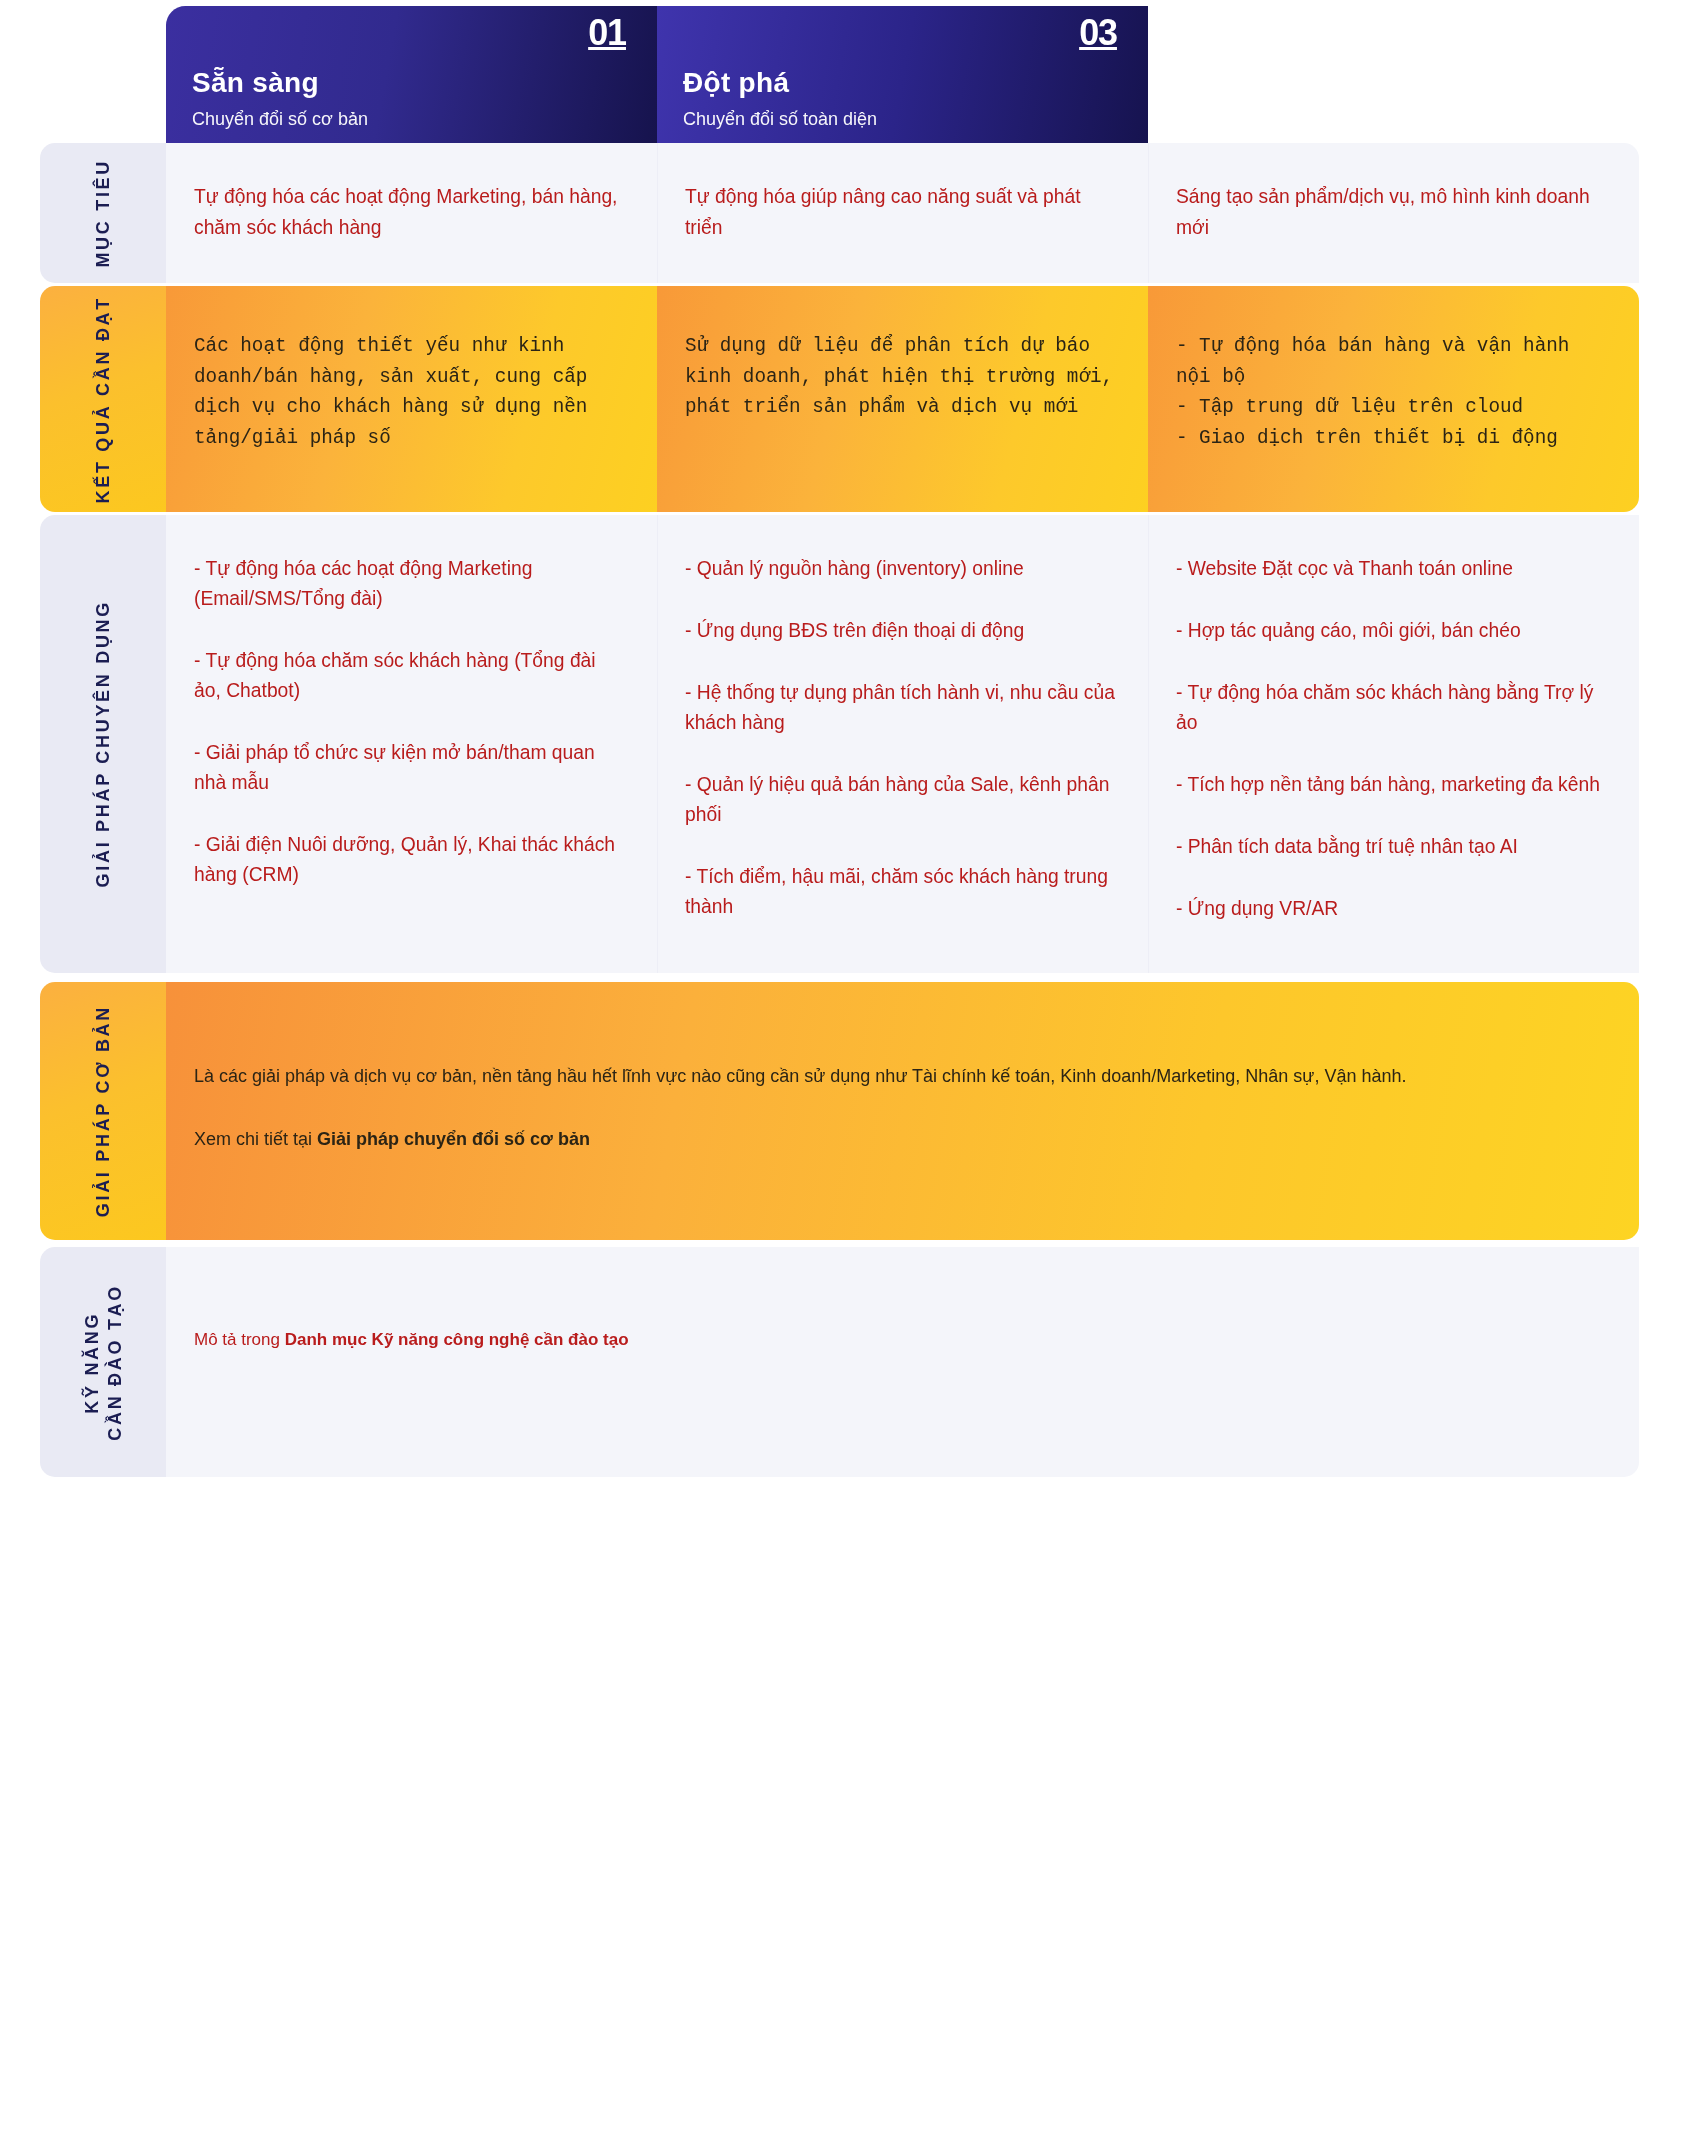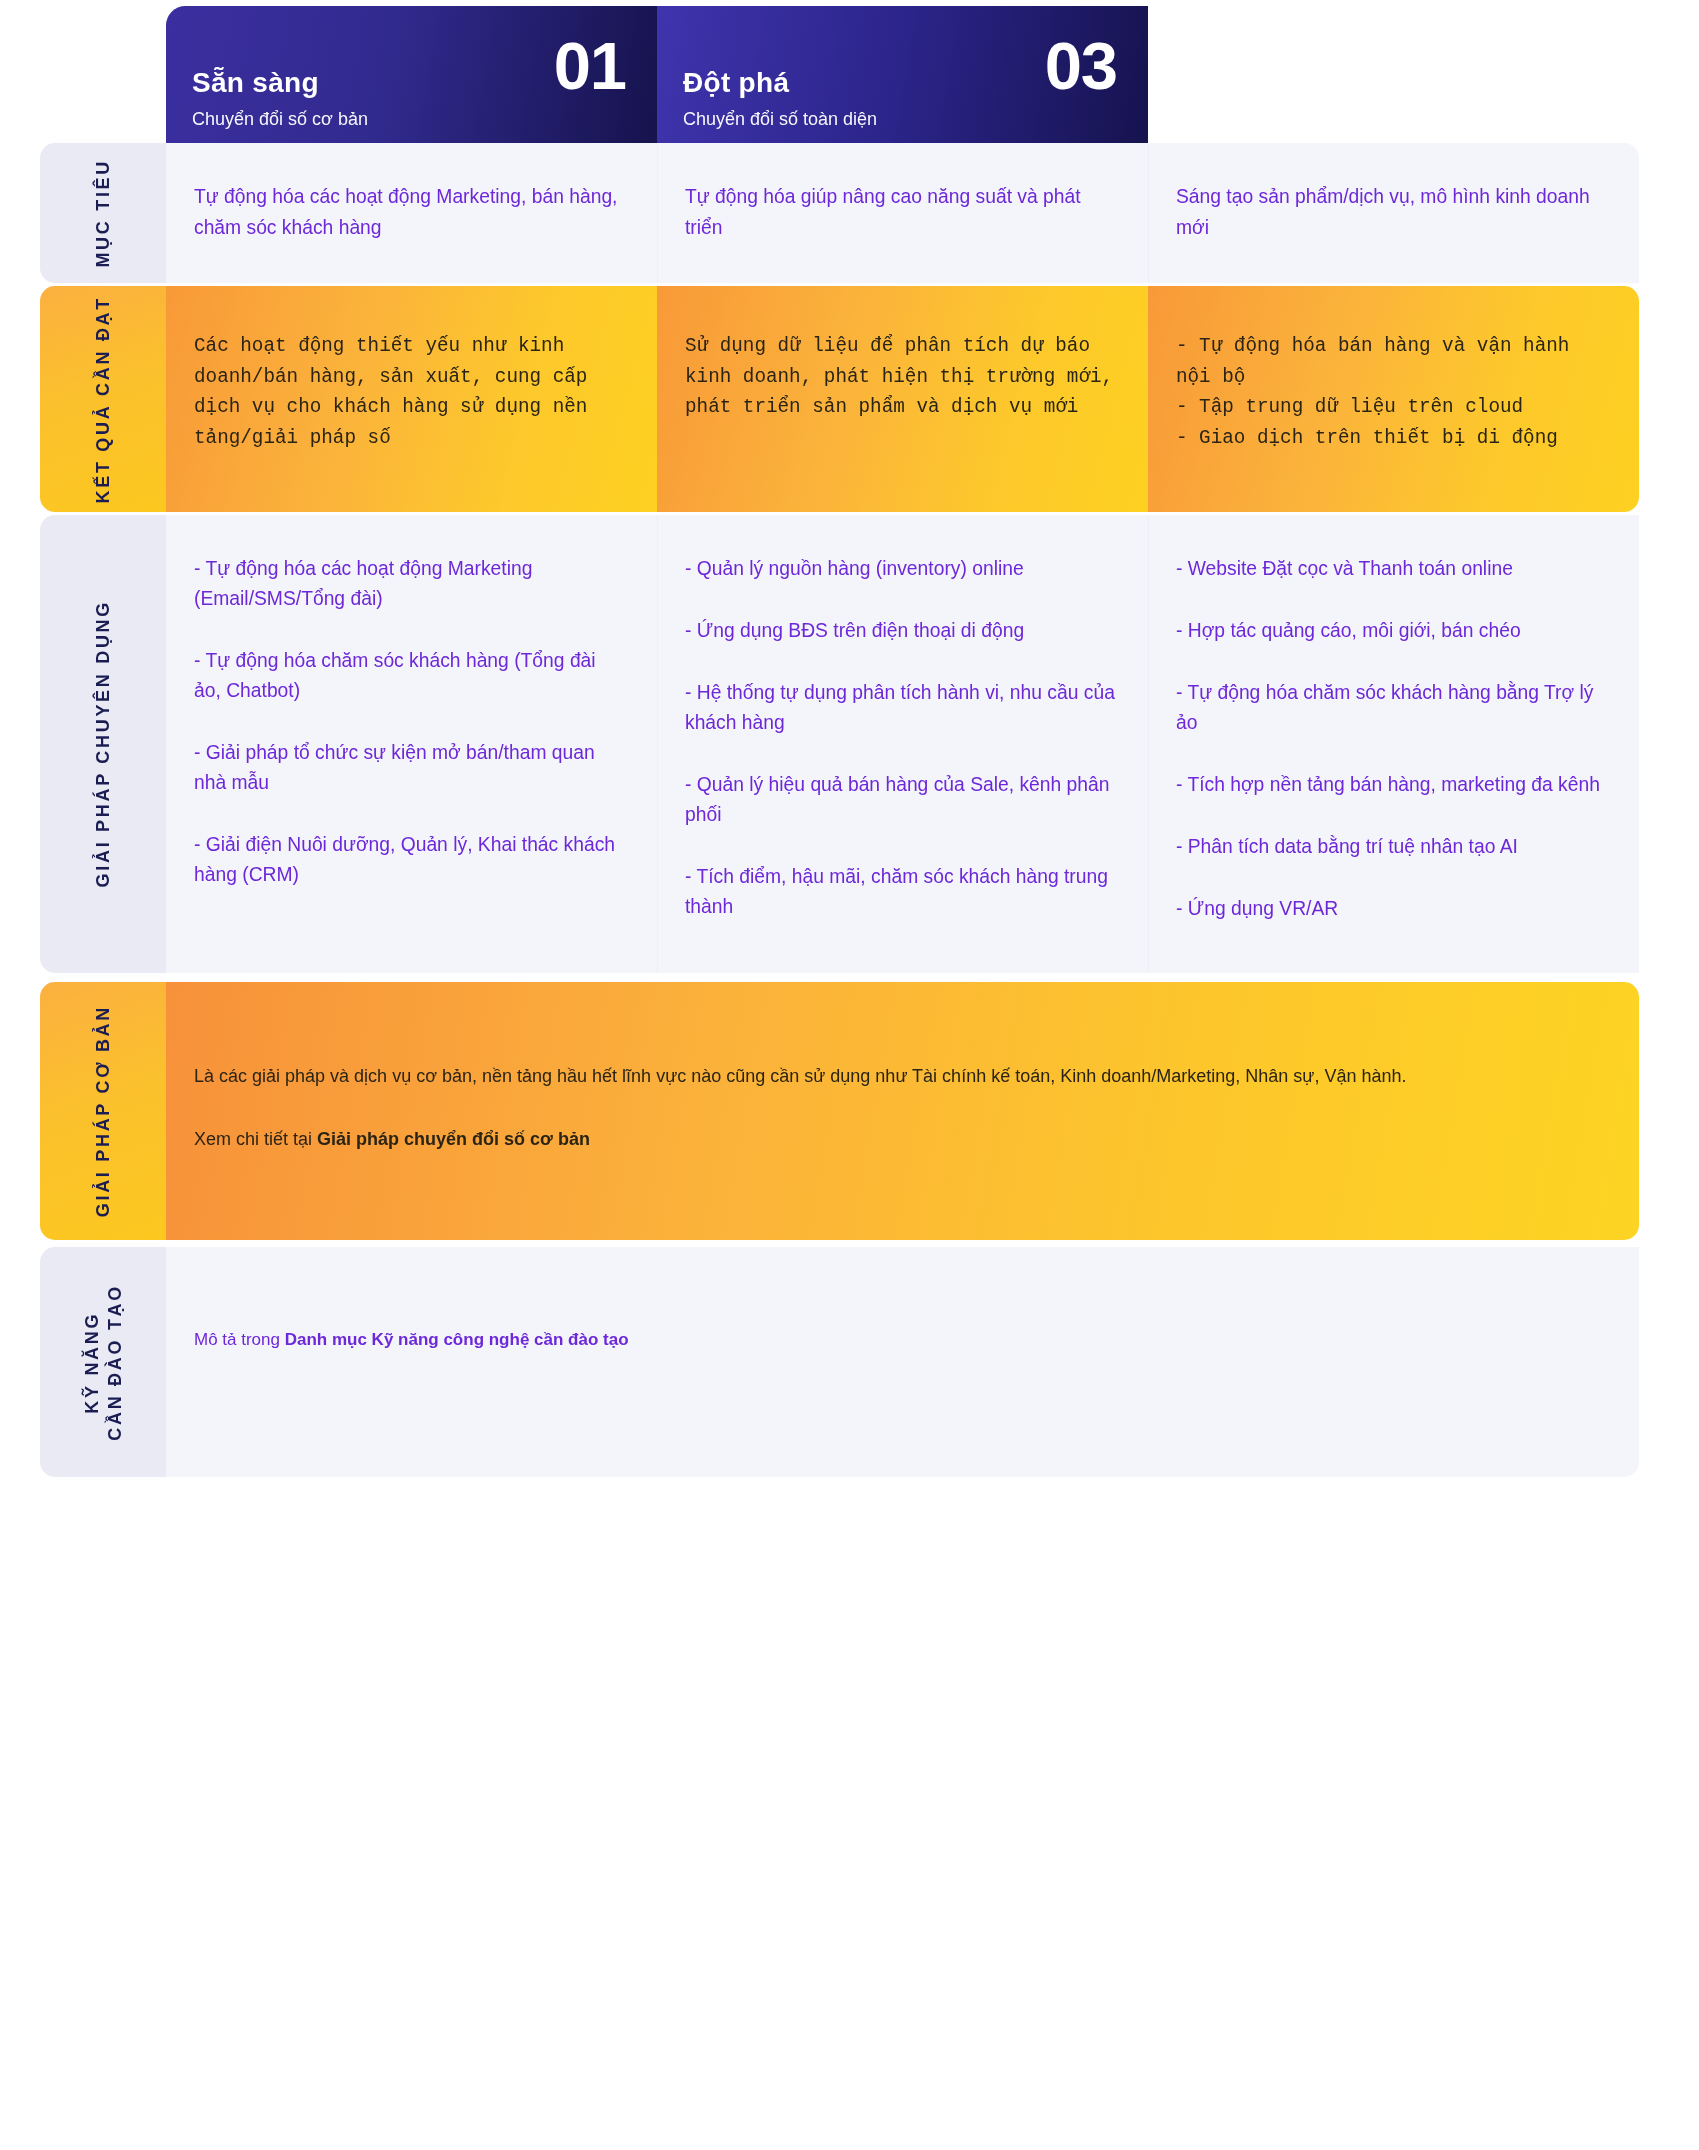--- a/index.html
+++ b/index.html
@@ -47,22 +47,22 @@
     position:relative;
     padding:63px 32px 0 26px;
     color:#ffffff;
   }
   .hcell.h1 { background:linear-gradient(100deg,#3b2fa0 0%,#312a8e 45%,#16134d 100%); }
   .hcell.h2 { background:linear-gradient(100deg,#3b32a6 0%,#2a2585 50%,#141245 100%); }
   .hcell.h3 { background:linear-gradient(100deg,#3f34ad 0%,#2b2489 50%,#16134f 100%); }
   .hcell-title { font-size:28px; font-weight:bold; letter-spacing:0.3px; line-height:1; }
   .hcell-sub   { font-size:18px; font-weight:400; margin-top:11.8px; line-height:1.2; opacity:.96; }
   .hcell-num {
-    position:absolute; top:26px; right:31px;
-    font-size:67px; font-weight:bold; letter-spacing:-1.1px; line-height:1;
+    position:absolute; top:9px; right:31px;
+    font-size:36px; font-weight:bold; letter-spacing:-1.1px; line-height:1;text-decoration:underline;
   }
 
   
   .light .rail { background:#e9eaf4; }
   .light .cols { background:#f4f5fa; }
   .light .col + .col { box-shadow:inset 0.5px 0 0 #e6e8f1; }
 
   .r-goal .rail   { border-radius:15px 0 0 15px; }
   .r-spec .rail   { border-radius:15px 0 0 15px; }
   .r-skill .rail  { border-radius:15px 0 0 15px; }
@@ -71,21 +71,21 @@
   
   .warm .rail { background:linear-gradient(160deg,#fbb040 0%,#fbc02d 45%,#fcc81f 100%); border-radius:15px 0 0 15px; }
   .warm .col  { background:linear-gradient(105deg,#f89938 0%,#fbb33b 38%,#fdc92b 72%, #fdd021 100%); }
   .warm-full .cols { background:linear-gradient(100deg,#f7913a 0%,#fbb03b 35%,#fdc72b 70%,#fdd423 100%); }
   .warm-full .col { background:transparent; }
 
   .cell { padding:35px 31px 35px 28px; }
   .cell p {
     font-size:19.3px;
     line-height:1.55;
-    color:#6d28d9;
+    color:#b91c1c;
     white-space:pre-line;
   }
   .warm .cell p, .warm-full .cell p { color:#2b2415; }
 
   .bullets p { margin-bottom:32px; }
   .bullets p:last-child { margin-bottom:0; }
 
   
   .r-goal  .cell { padding-top:39px; padding-bottom:39px; }
   .r-goal  .cell p { line-height:1.6; }

